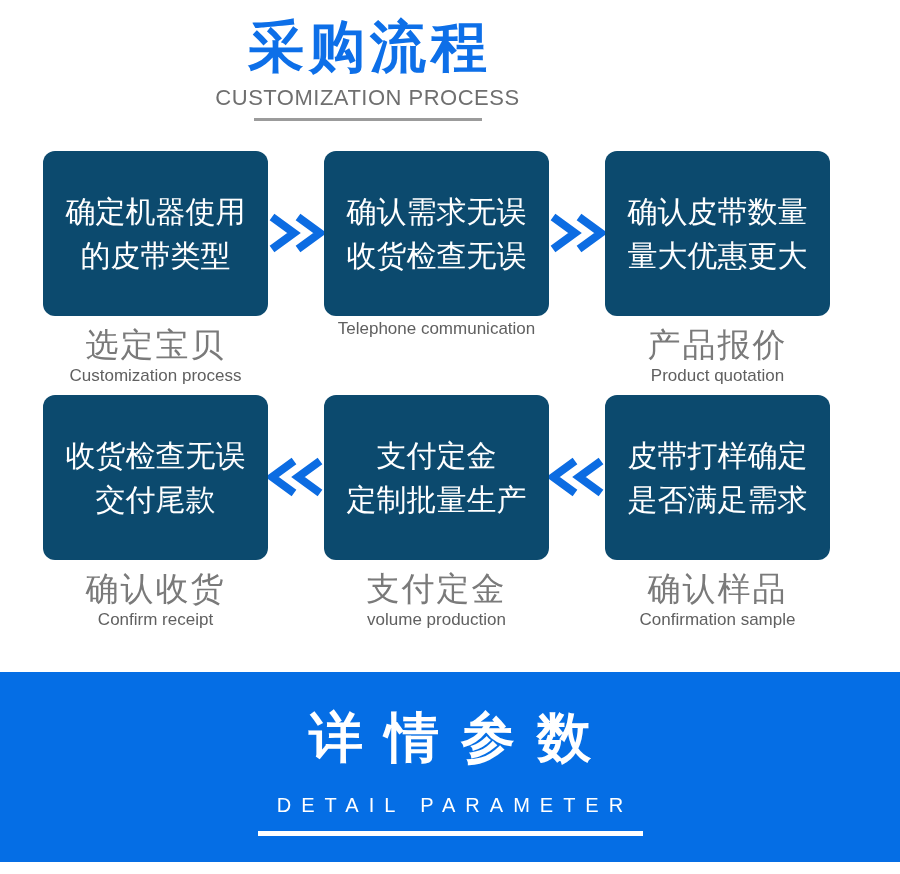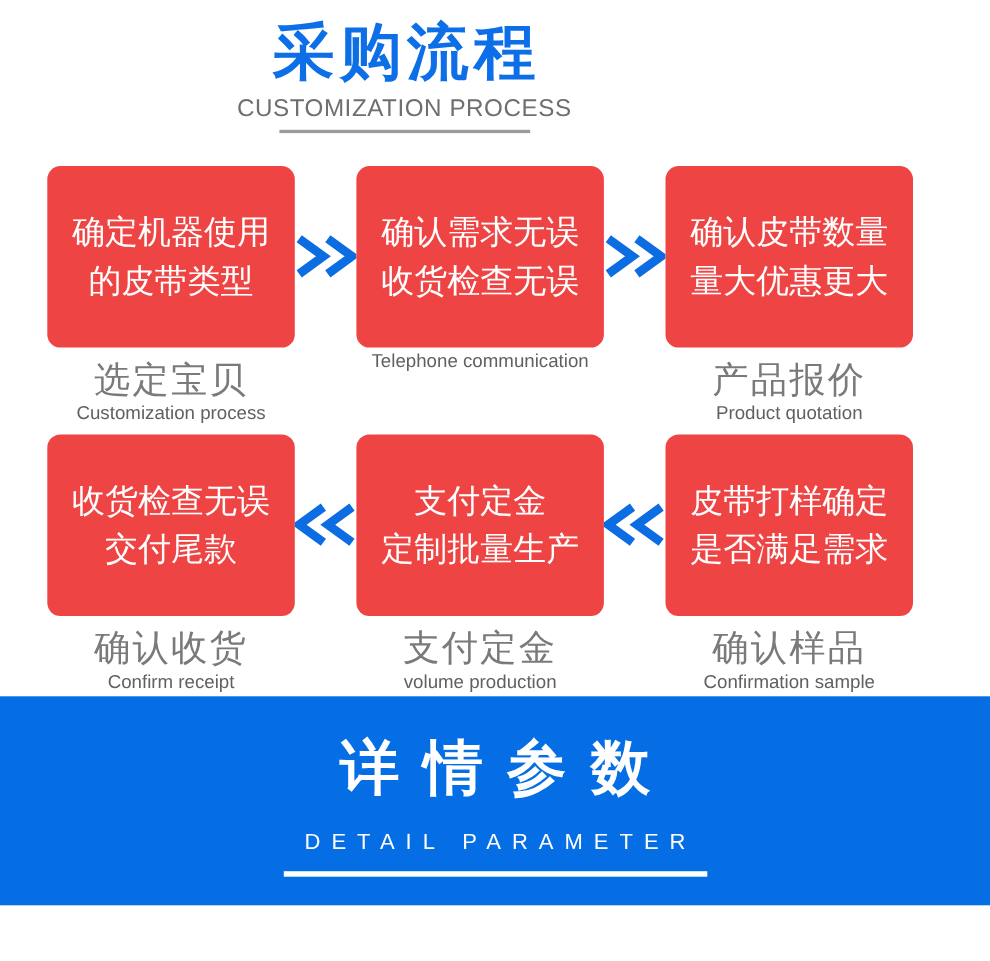--- a/index.html
+++ b/index.html
@@ -43,21 +43,21 @@
     display: flex;
     justify-content: space-between;
     align-items: flex-start;
     padding: 0 45px 0 43px;
   }
   .prow.row2 { margin-top: 10px; }
   .step { width: 225px; text-align: center; }
   .stepbox {
     width: 225px;
     height: 165px;
-    background: #ef4444;
+    background: #0c4a6e;
     border-radius: 12px;
     color: #ffffff;
     font-size: 30px;
     line-height: 44px;
     display: flex;
     flex-direction: column;
     justify-content: center;
     align-items: center;
     box-sizing: border-box;
   }
@@ -78,21 +78,21 @@
     flex: 1;
     display: flex;
     justify-content: center;
     margin-top: 62px;
   }
 
   
   .banner {
     position: absolute;
     left: 0;
-    top: 633px;
+    top: 672px;
     width: 900px;
     height: 190px;
     background: #056ee5;
     text-align: center;
     box-sizing: border-box;
     padding-top: 34px;
   }
   .banner-title {
     font-size: 54px;
     line-height: 62px;

